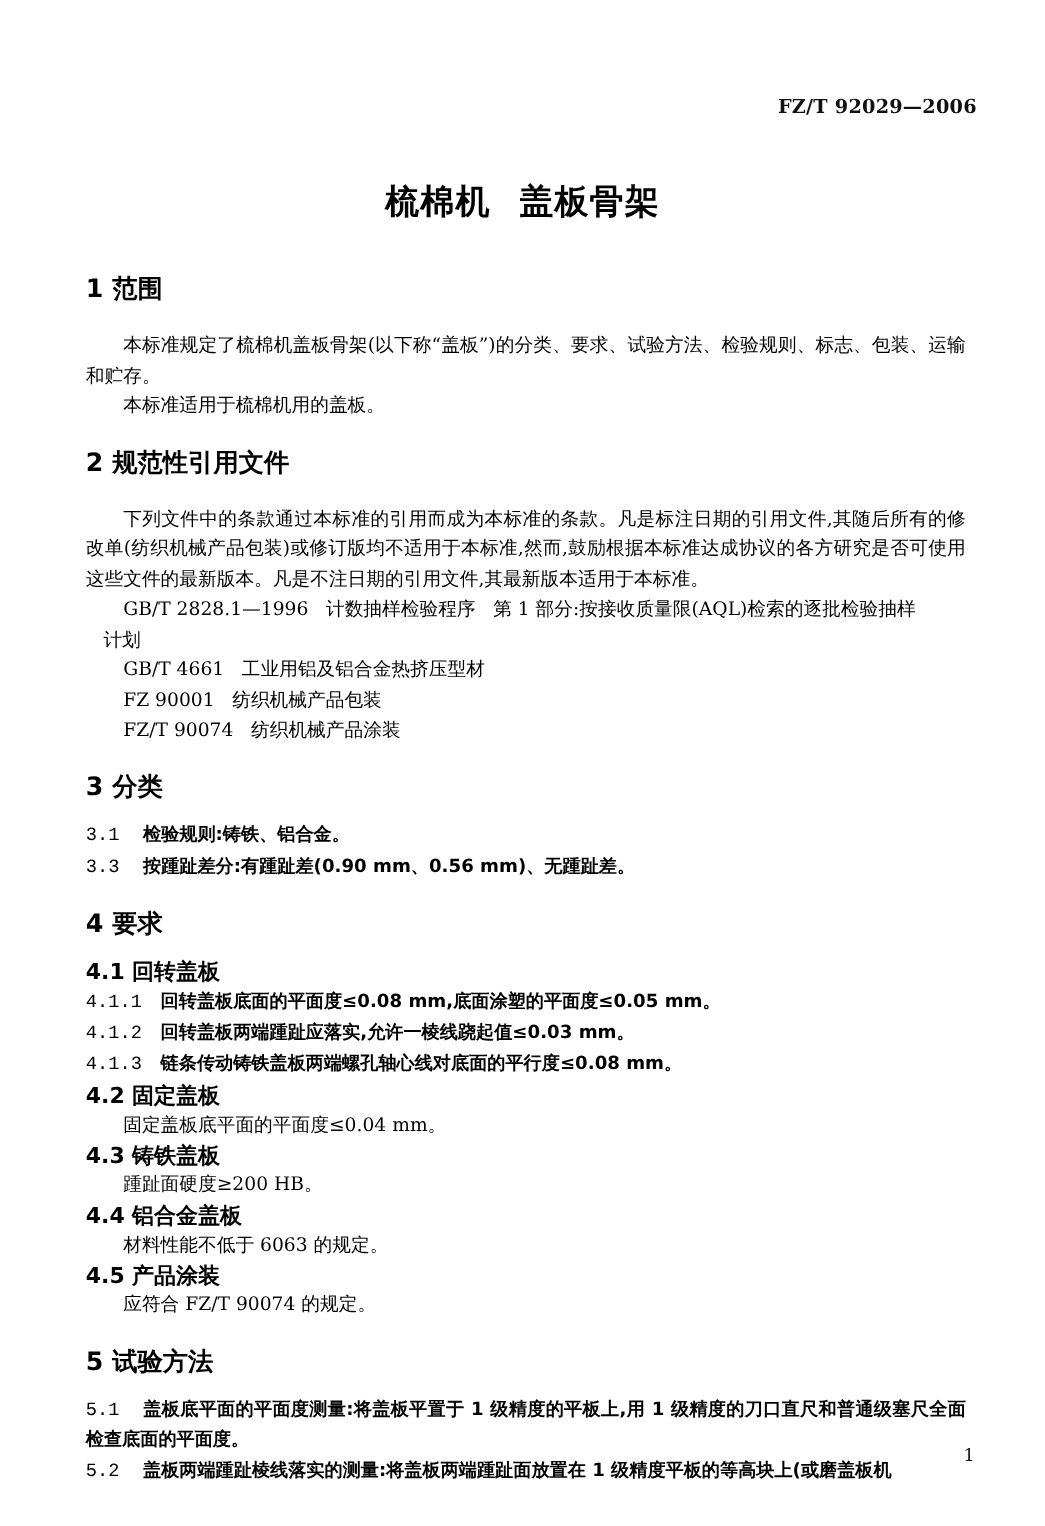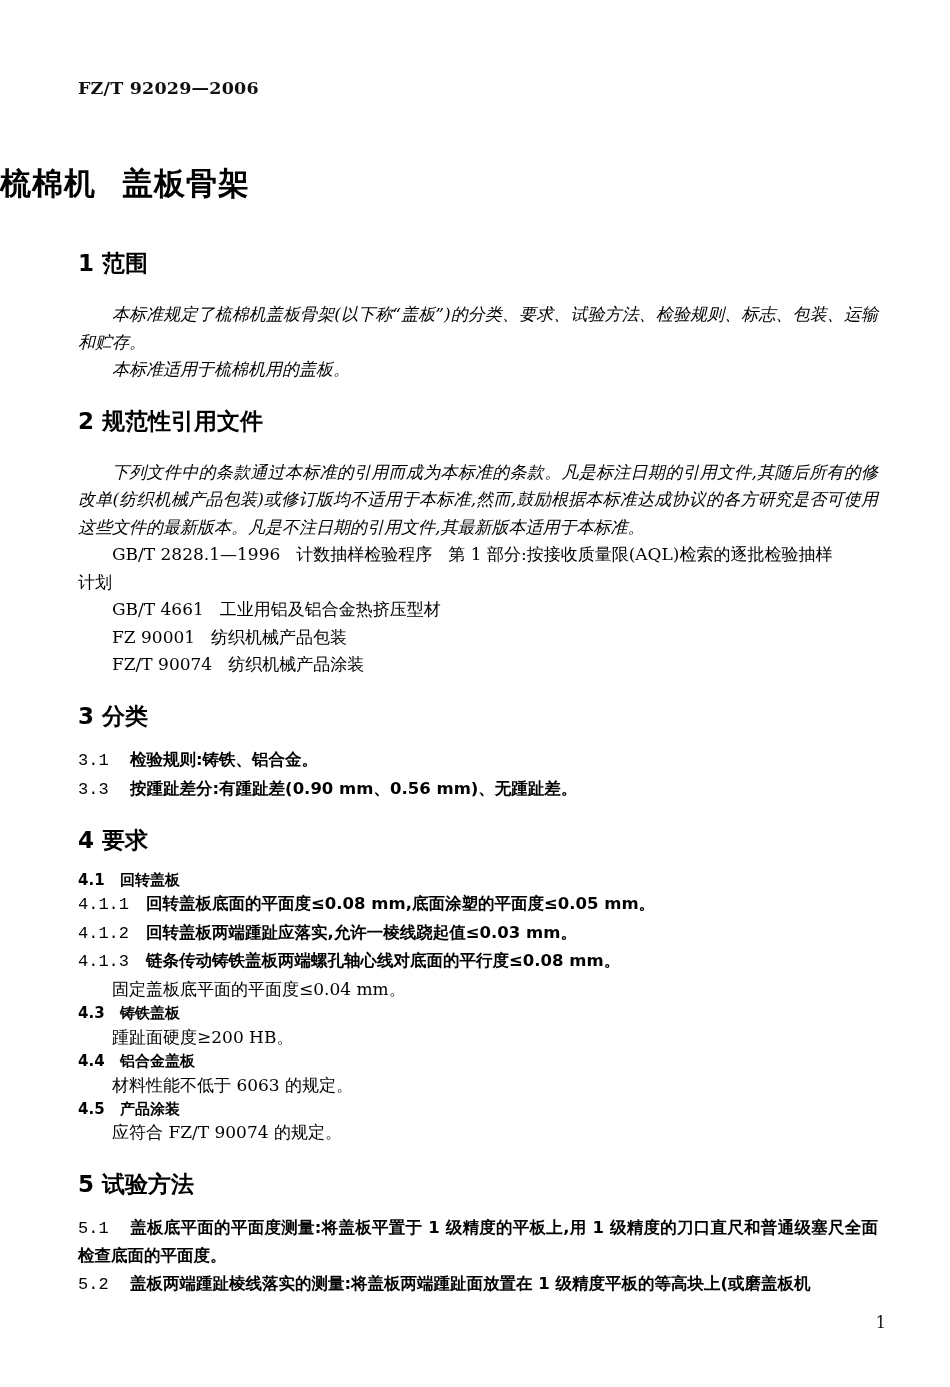--- a/index.html
+++ b/index.html
@@ -17,36 +17,38 @@
     width: 950px;
     height: 1387px;
     background: #ffffff;
     overflow: hidden;
     box-sizing: border-box;
   }
 
   
   .running-header {
     position: absolute;
-    top: 78px;
+    top: 88px;
     left: 78px;
     right: 62px;
+    text-align: right;
     font-family: "DejaVu Serif", "Liberation Serif", serif;
     font-weight: bold;
     font-size: 17.5px;
     letter-spacing: 0.2px;
     color: #111;
   }
 
   
   .doc-title {
     position: absolute;
     top: 163px;
     left: 0;
     right: 0;
+    text-align: center;
     font-family: "DejaVu Sans", "Liberation Sans", sans-serif;
     font-weight: bold;
     font-size: 31px;
     letter-spacing: 1px;
     color: #000;
   }
   .doc-title .gap { display: inline-block; width: 26px; }
 
   
   .body-area {
@@ -63,37 +65,36 @@
     color: #000;
     margin: 0;
     line-height: 1.35;
     white-space: nowrap;
   }
   .clause-h1 .num { display: inline-block; min-width: 24px; }
 
   .clause-h2 {
     font-family: "DejaVu Sans", "Liberation Sans", sans-serif;
     font-weight: bold;
-    font-size: 15px;
+    font-size: 20px;
     color: #000;
     margin: 0;
     line-height: 1.35;
     white-space: nowrap;
   }
   .clause-h2 .num { display: inline-block; min-width: 42px; }
 
   .para {
     font-family: "DejaVu Serif", "Liberation Serif", serif;
     font-size: 17px;
     line-height: 1.62;
     color: #000;
     margin: 0;
     text-align: justify;
     text-justify: inter-ideograph;
-    font-style: italic;
   }
   .para.indent { text-indent: 2em; }
 
   .numbered-para {
     font-family: "DejaVu Serif", "Liberation Serif", serif;
     font-size: 17px;
     line-height: 1.62;
     color: #000;
     margin: 0;
     text-align: justify;
@@ -110,21 +111,21 @@
 
   .ref-line {
     font-family: "DejaVu Serif", "Liberation Serif", serif;
     font-size: 17px;
     line-height: 1.62;
     color: #000;
     margin: 0;
     text-indent: 2em;
   }
   .ref-line .sep { display: inline-block; width: 16px; }
-  .ref-line.cont { text-indent: 0; }
+  .ref-line.cont { text-indent: 0; margin-left: 16px; }
 
   .sub-body {
     font-family: "DejaVu Serif", "Liberation Serif", serif;
     font-size: 17px;
     line-height: 1.62;
     color: #000;
     margin: 0;
     text-indent: 2em;
   }
 
@@ -212,20 +213,23 @@
     <div class="numbered-para">
       <span class="num wide">4.1.1</span><span class="txt">回转盖板底面的平面度≤0.08 mm,底面涂塑的平面度≤0.05 mm。</span>
     </div>
     <div class="numbered-para">
       <span class="num wide">4.1.2</span><span class="txt">回转盖板两端踵趾应落实,允许一棱线跷起值≤0.03 mm。</span>
     </div>
     <div class="numbered-para">
       <span class="num wide">4.1.3</span><span class="txt">链条传动铸铁盖板两端螺孔轴心线对底面的平行度≤0.08 mm。</span>
     </div>
 
+    <div class="clause-h2">
+      <span class="num">4.2</span><span>固定盖板</span>
+    </div>
     <div class="sub-body">固定盖板底平面的平面度≤0.04 mm。</div>
 
     <div class="clause-h2">
       <span class="num">4.3</span><span>铸铁盖板</span>
     </div>
     <div class="sub-body">踵趾面硬度≥200 HB。</div>
 
     <div class="clause-h2">
       <span class="num">4.4</span><span>铝合金盖板</span>
     </div>

